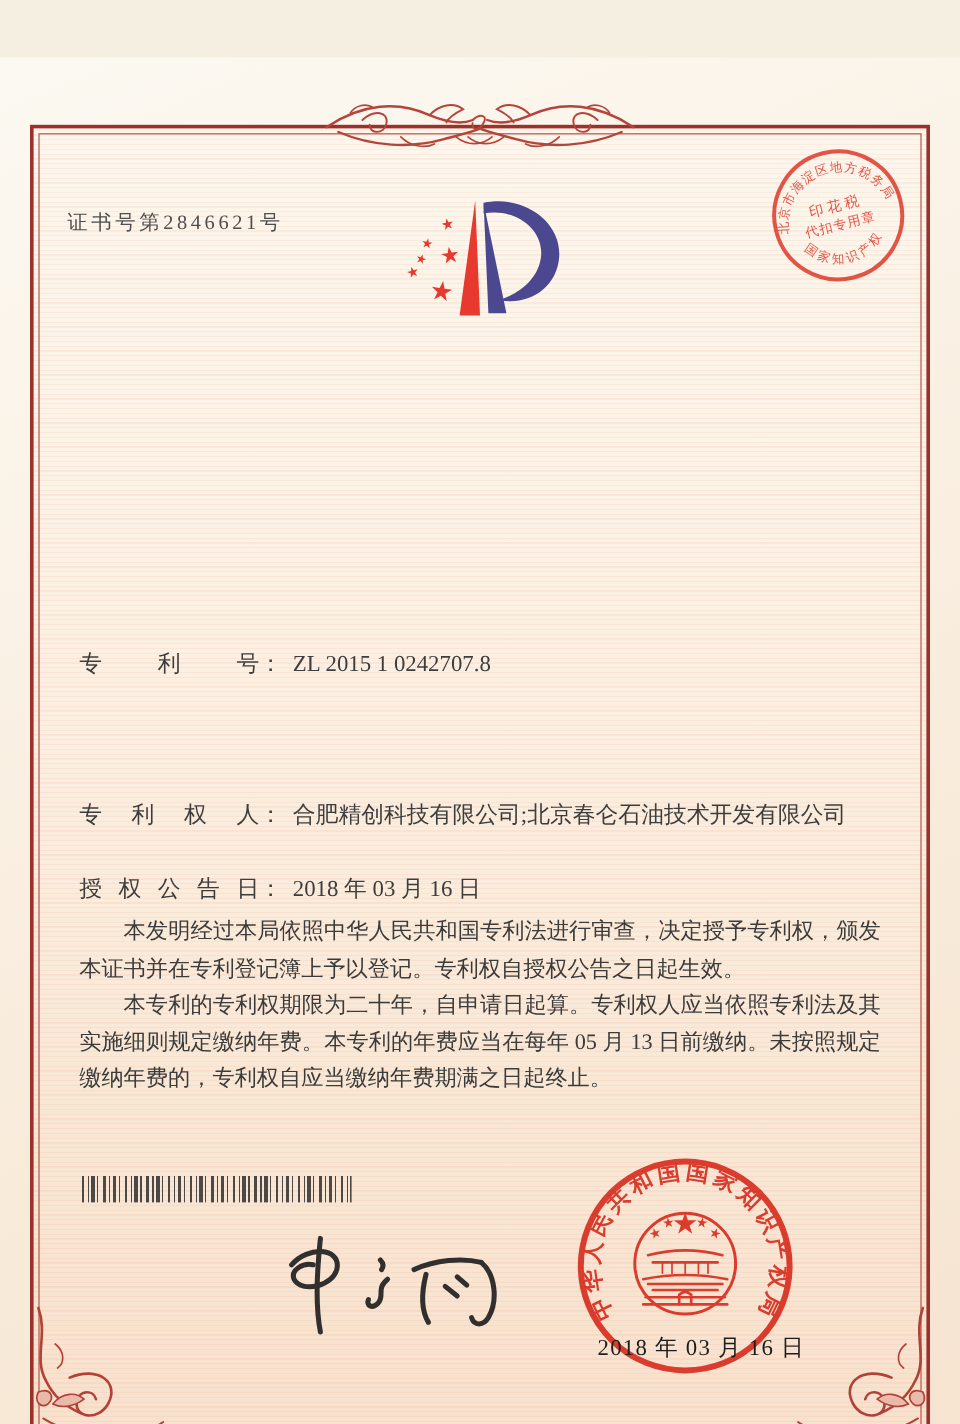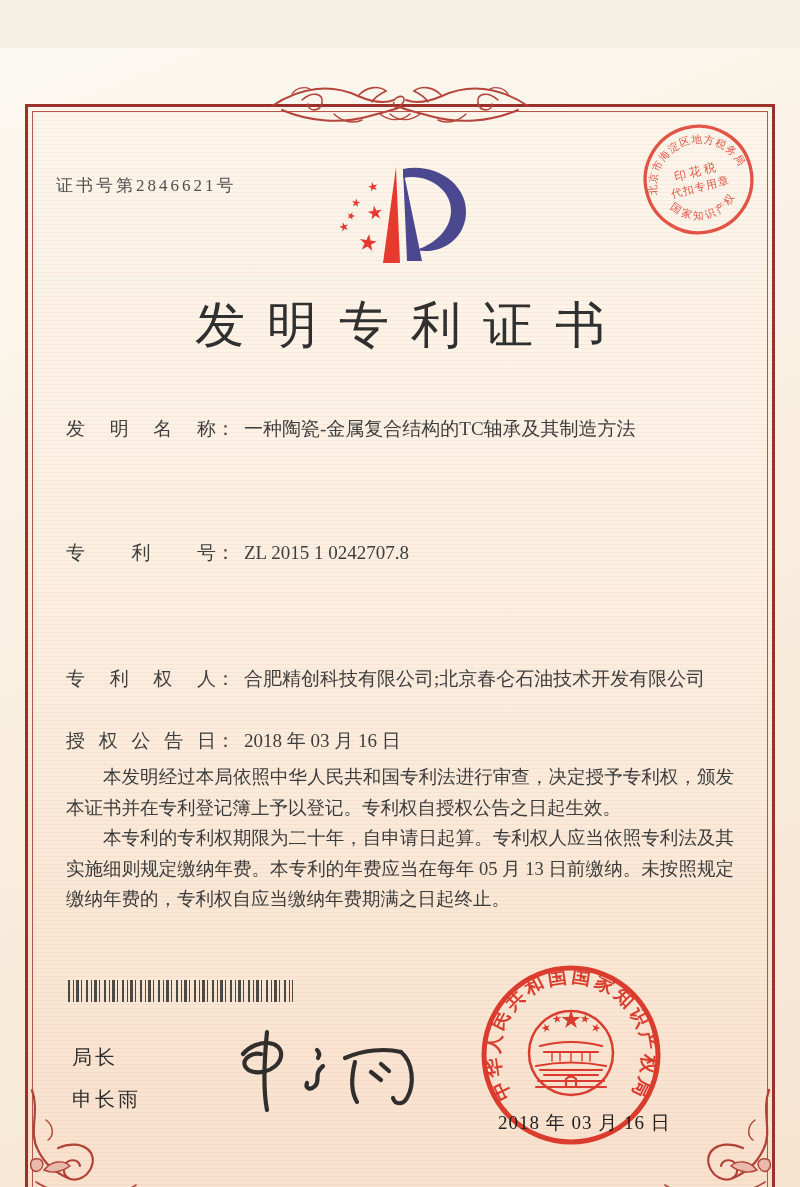--- a/index.html
+++ b/index.html
@@ -162,46 +162,38 @@
         <textPath href="#ts-top" startOffset="2">北京市海淀区地方税务局</textPath>
       </text>
       <text font-size="10" letter-spacing="2.5">
         <textPath href="#ts-bottom" startOffset="2">国家知识产权局</textPath>
       </text>
       <text x="55" y="51" font-size="11.5" letter-spacing="3" text-anchor="middle">印花税</text>
       <text x="55" y="66" font-size="10.5" letter-spacing="1" text-anchor="middle">代扣专用章</text>
     </g>
   </svg>
 
-  <div class="cert-title">发明专利证书</div>
-
-  <div class="field" style="top:368px">
-    <span class="lbl">发明名称</span><span class="colon">：</span><span class="val">一种陶瓷-金属复合结构的TC轴承及其制造方法</span>
-  </div>
+
   <div class="field" style="top:492px">
     <span class="lbl">专利号</span><span class="colon">：</span><span class="val">ZL 2015 1 0242707.8</span>
   </div>
   <div class="field" style="top:618px">
     <span class="lbl">专利权人</span><span class="colon">：</span><span class="val">合肥精创科技有限公司;北京春仑石油技术开发有限公司</span>
   </div>
   <div class="field" style="top:680px">
     <span class="lbl">授权公告日</span><span class="colon">：</span><span class="val">2018 年 03 月 16 日</span>
   </div>
 
   <div class="paras">
     <p>本发明经过本局依照中华人民共和国专利法进行审查，决定授予专利权，颁发本证书并在专利登记簿上予以登记。专利权自授权公告之日起生效。</p>
     <p>本专利的专利权期限为二十年，自申请日起算。专利权人应当依照专利法及其实施细则规定缴纳年费。本专利的年费应当在每年 05 月 13 日前缴纳。未按照规定缴纳年费的，专利权自应当缴纳年费期满之日起终止。</p>
   </div>
 
   <div class="barcode"></div>
 
-  <div class="director">
-    <div>局长</div>
-    <div>申长雨</div>
-  </div>
 
   <svg class="signature" width="230" height="85" viewBox="0 0 230 85">
     <g fill="none" stroke="#1c1c1c" stroke-width="4.2" stroke-linecap="round" opacity="0.9">
       <path d="M62,4 C60,24 57,56 62,82"></path>
       <path d="M38,26 C52,10 78,12 76,28 C74,44 46,50 40,38 C37,30 48,24 56,26"></path>
       <path d="M112,22 C114,24 115,27 113,30"></path>
       <path d="M118,38 C108,46 116,52 110,58 C105,63 100,60 102,55"></path>
       <path d="M140,30 C158,22 180,20 196,24"></path>
       <path d="M150,34 C146,50 146,64 152,74"></path>
       <path d="M196,24 C208,34 210,56 202,70 C198,77 190,77 188,70"></path>

